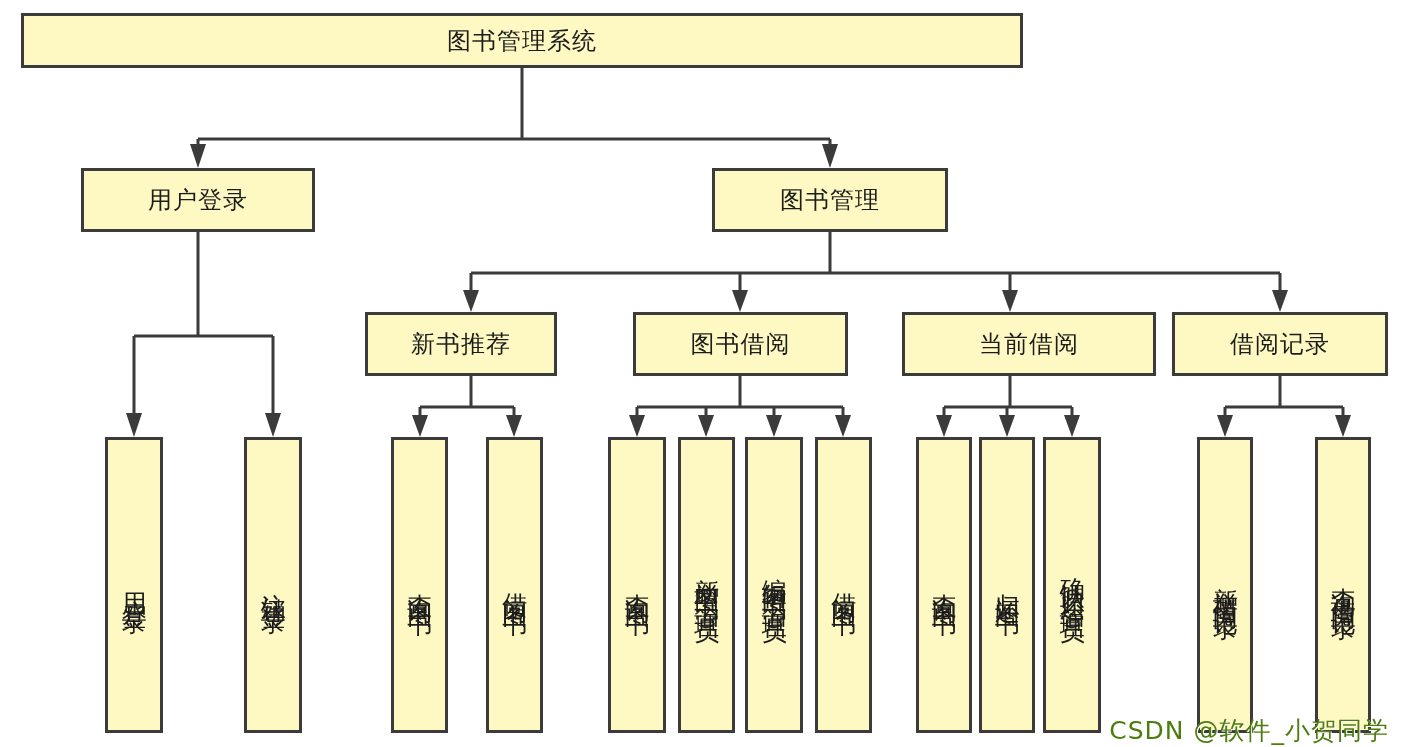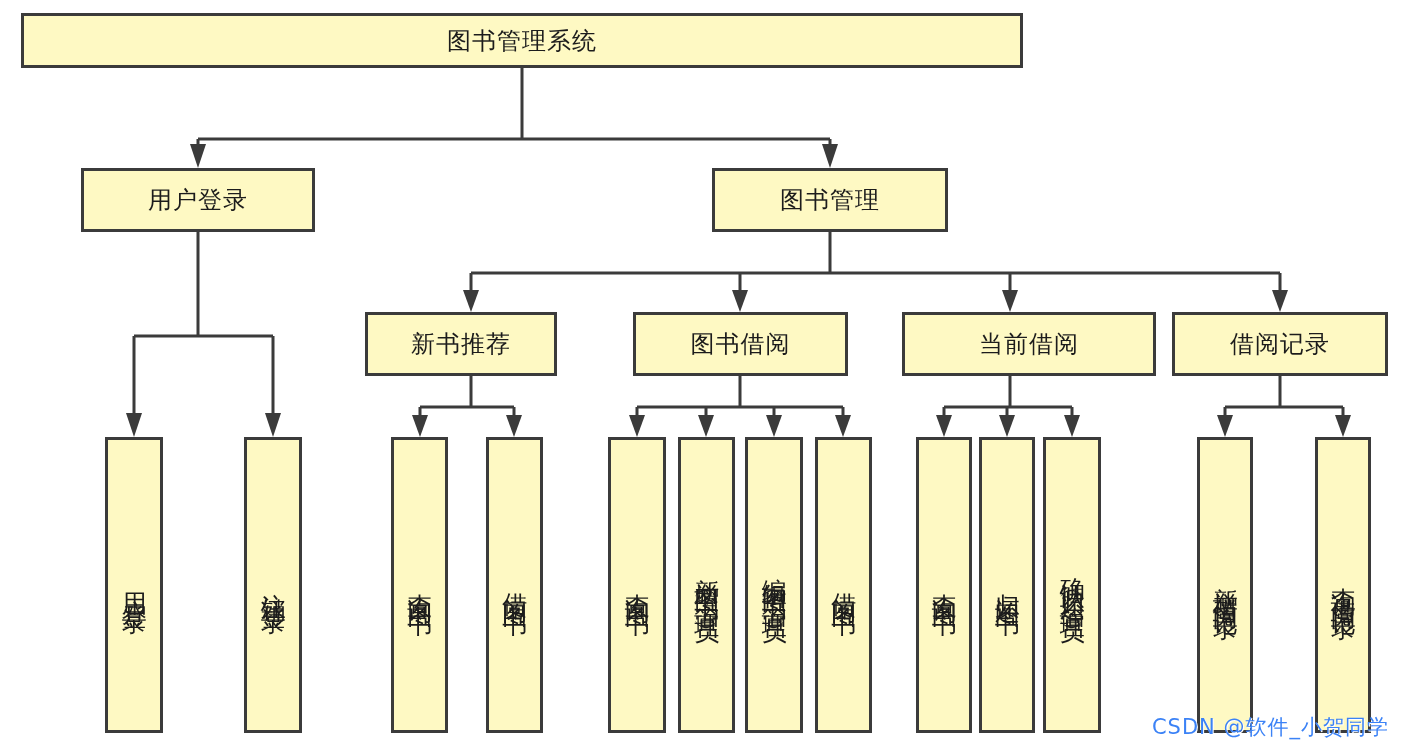--- a/index.html
+++ b/index.html
@@ -28,23 +28,23 @@
     writing-mode:vertical-rl;
     text-orientation:mixed;
     font-size:25px;
     letter-spacing:6px;
     line-height:1.1;
   }
   .leaf{top:437px;height:296px;}
   #watermark{
     position:absolute;
     right:16px;
-    bottom:6px;
-    font-size:21px;
-    color:#3b82f6;
+    bottom:0;
+    font-size:25px;
+    color:#4d7c0f;
     text-shadow:1px 1px 0 #ffffff;
     letter-spacing:1px;
     white-space:nowrap;
   }
 </style>
 </head>
 <body>
 
 <div id="stage">
 

